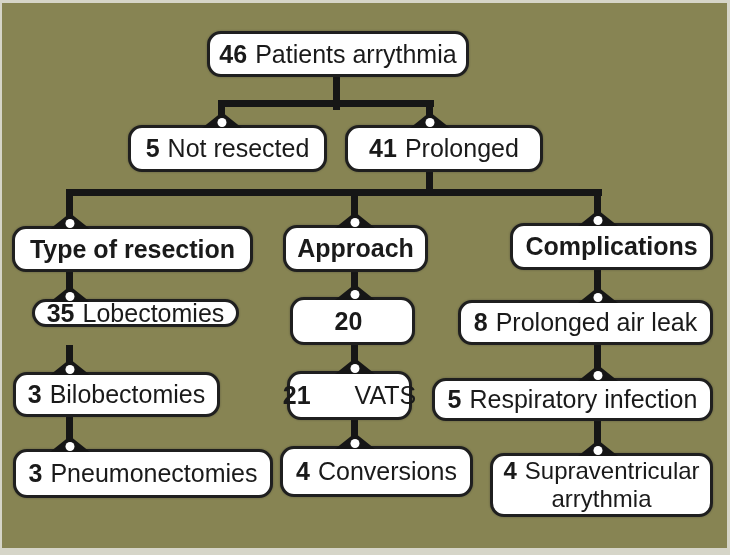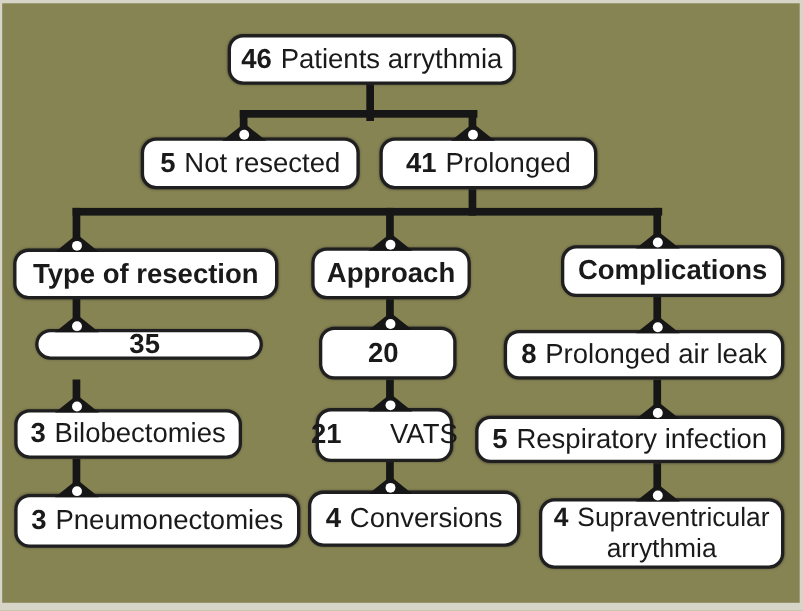--- a/index.html
+++ b/index.html
@@ -106,20 +106,21 @@
   <div class="box b-res">
     <span class="num">41</span>
       <span>Prolonged</span>
   </div>
 
   <div class="box header b-type">
     <span>Type of resection</span>
   </div>
   <div class="box b-lob">
     <span class="num">35</span>
+      <span>Lobectomies</span>
   </div>
   <div class="box b-bilob">
     <span class="num">3</span>
       <span>Bilobectomies</span>
   </div>
   <div class="box b-pneu">
     <span class="num">3</span>
       <span>Pneumonectomies</span>
   </div>
 

